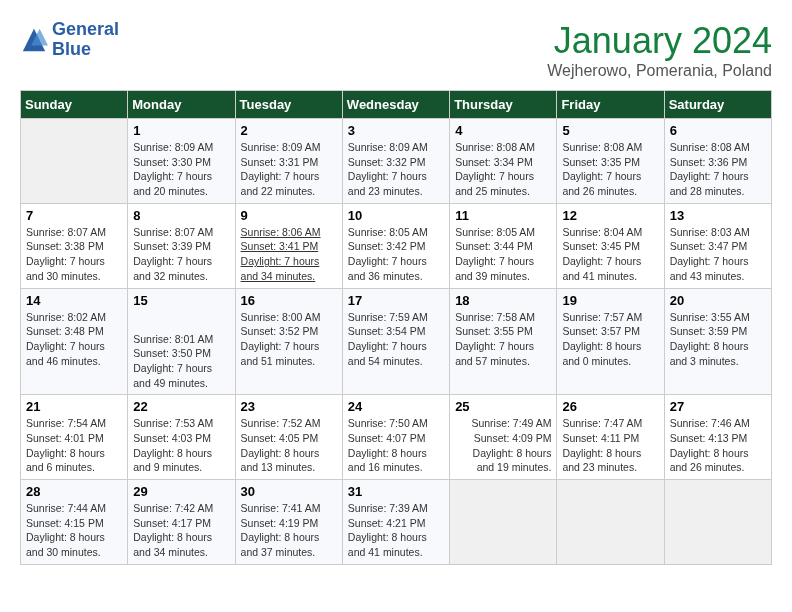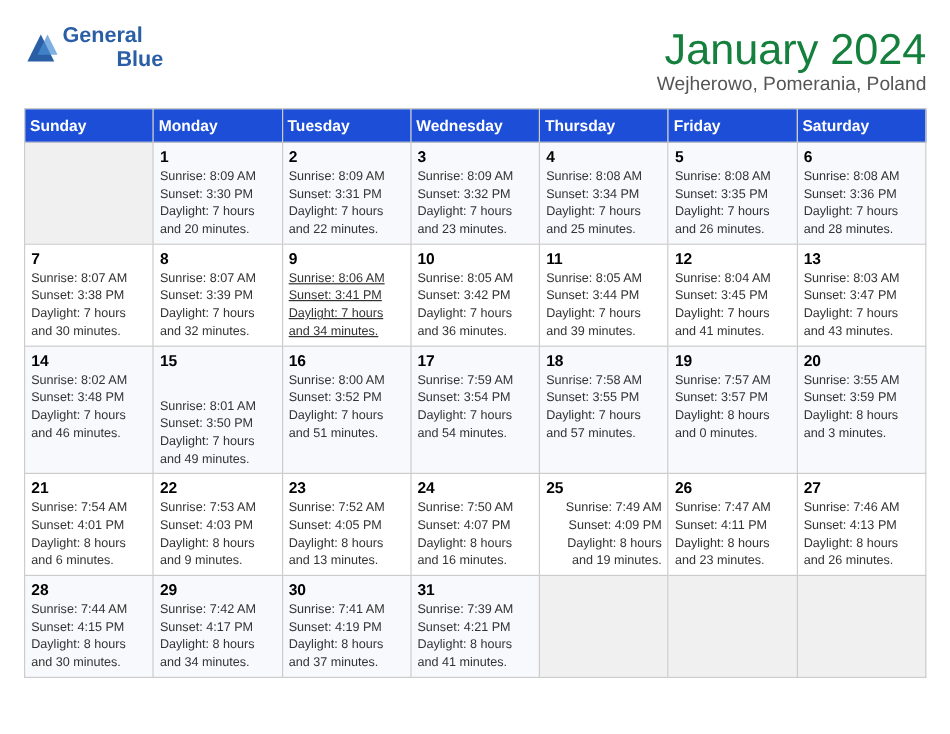--- a/index.html
+++ b/index.html
@@ -46,21 +46,21 @@
     .calendar-subtitle {
       font-size: 16px;
       color: #555;
     }
     table {
       width: 100%;
       border-collapse: collapse;
       font-size: 11px;
     }
     thead tr th {
-      background-color: #1d4ed8;
+      background-color: #14532d;
       color: #fff;
       padding: 6px 4px;
       text-align: left;
       font-size: 13px;
       font-weight: bold;
       border: 1px solid #ccc;
       margin-left: 32px;
     }
     tbody tr td {
       vertical-align: top;
@@ -95,21 +95,21 @@
 <body>
 
 <div class="header">
   <div class="logo">
     <svg class="logo-icon" viewBox="0 0 40 40">
       <polygon points="20,4 36,36 4,36" fill="#2a5fa5"></polygon>
       <polygon points="28,4 40,28 16,28" fill="#4a8fd4" opacity="0.7"></polygon>
     </svg>
     <div class="logo-text">
       <div><span>General</span></div>
-      <div style="color:#2a5fa5;margin-left:45px;"><span>Blue</span></div>
+      <div style="color:#2a5fa5;"><span>Blue</span></div>
     </div>
   </div>
   <div class="title-block">
     <div class="calendar-title">January 2024</div>
     <div class="calendar-subtitle">Wejherowo, Pomerania, Poland</div>
   </div>
 </div>
 
 <table>
   <thead>

